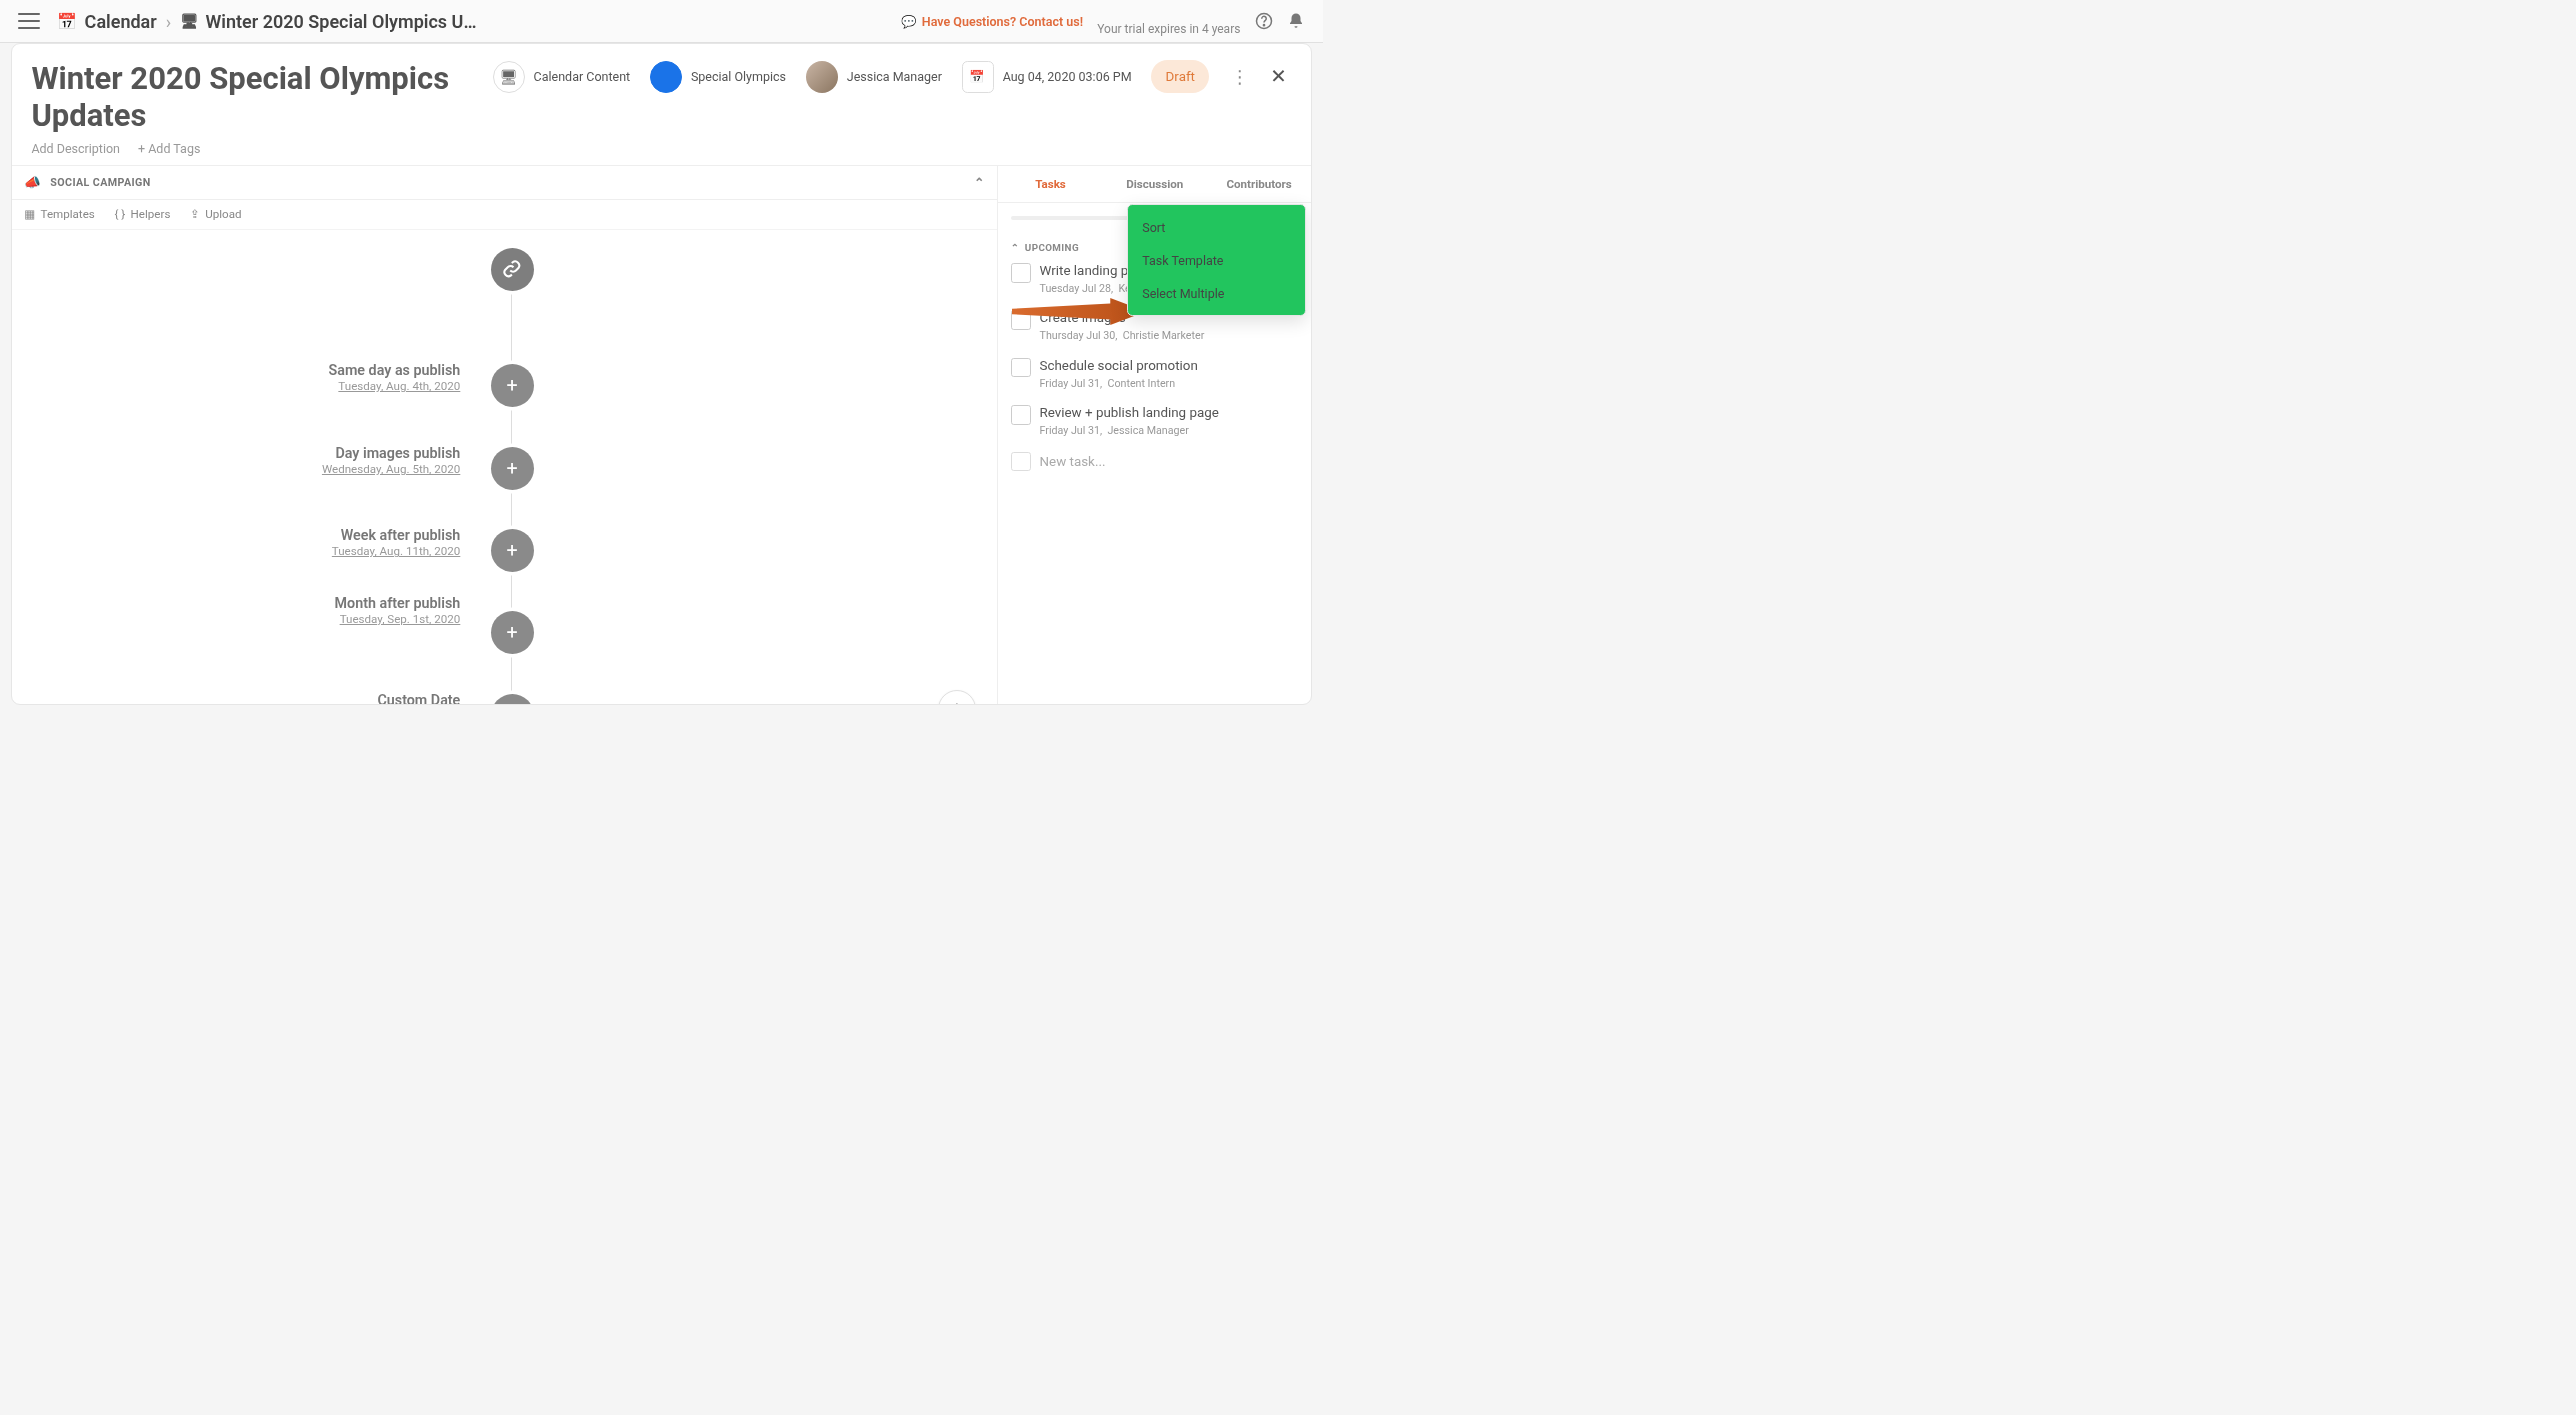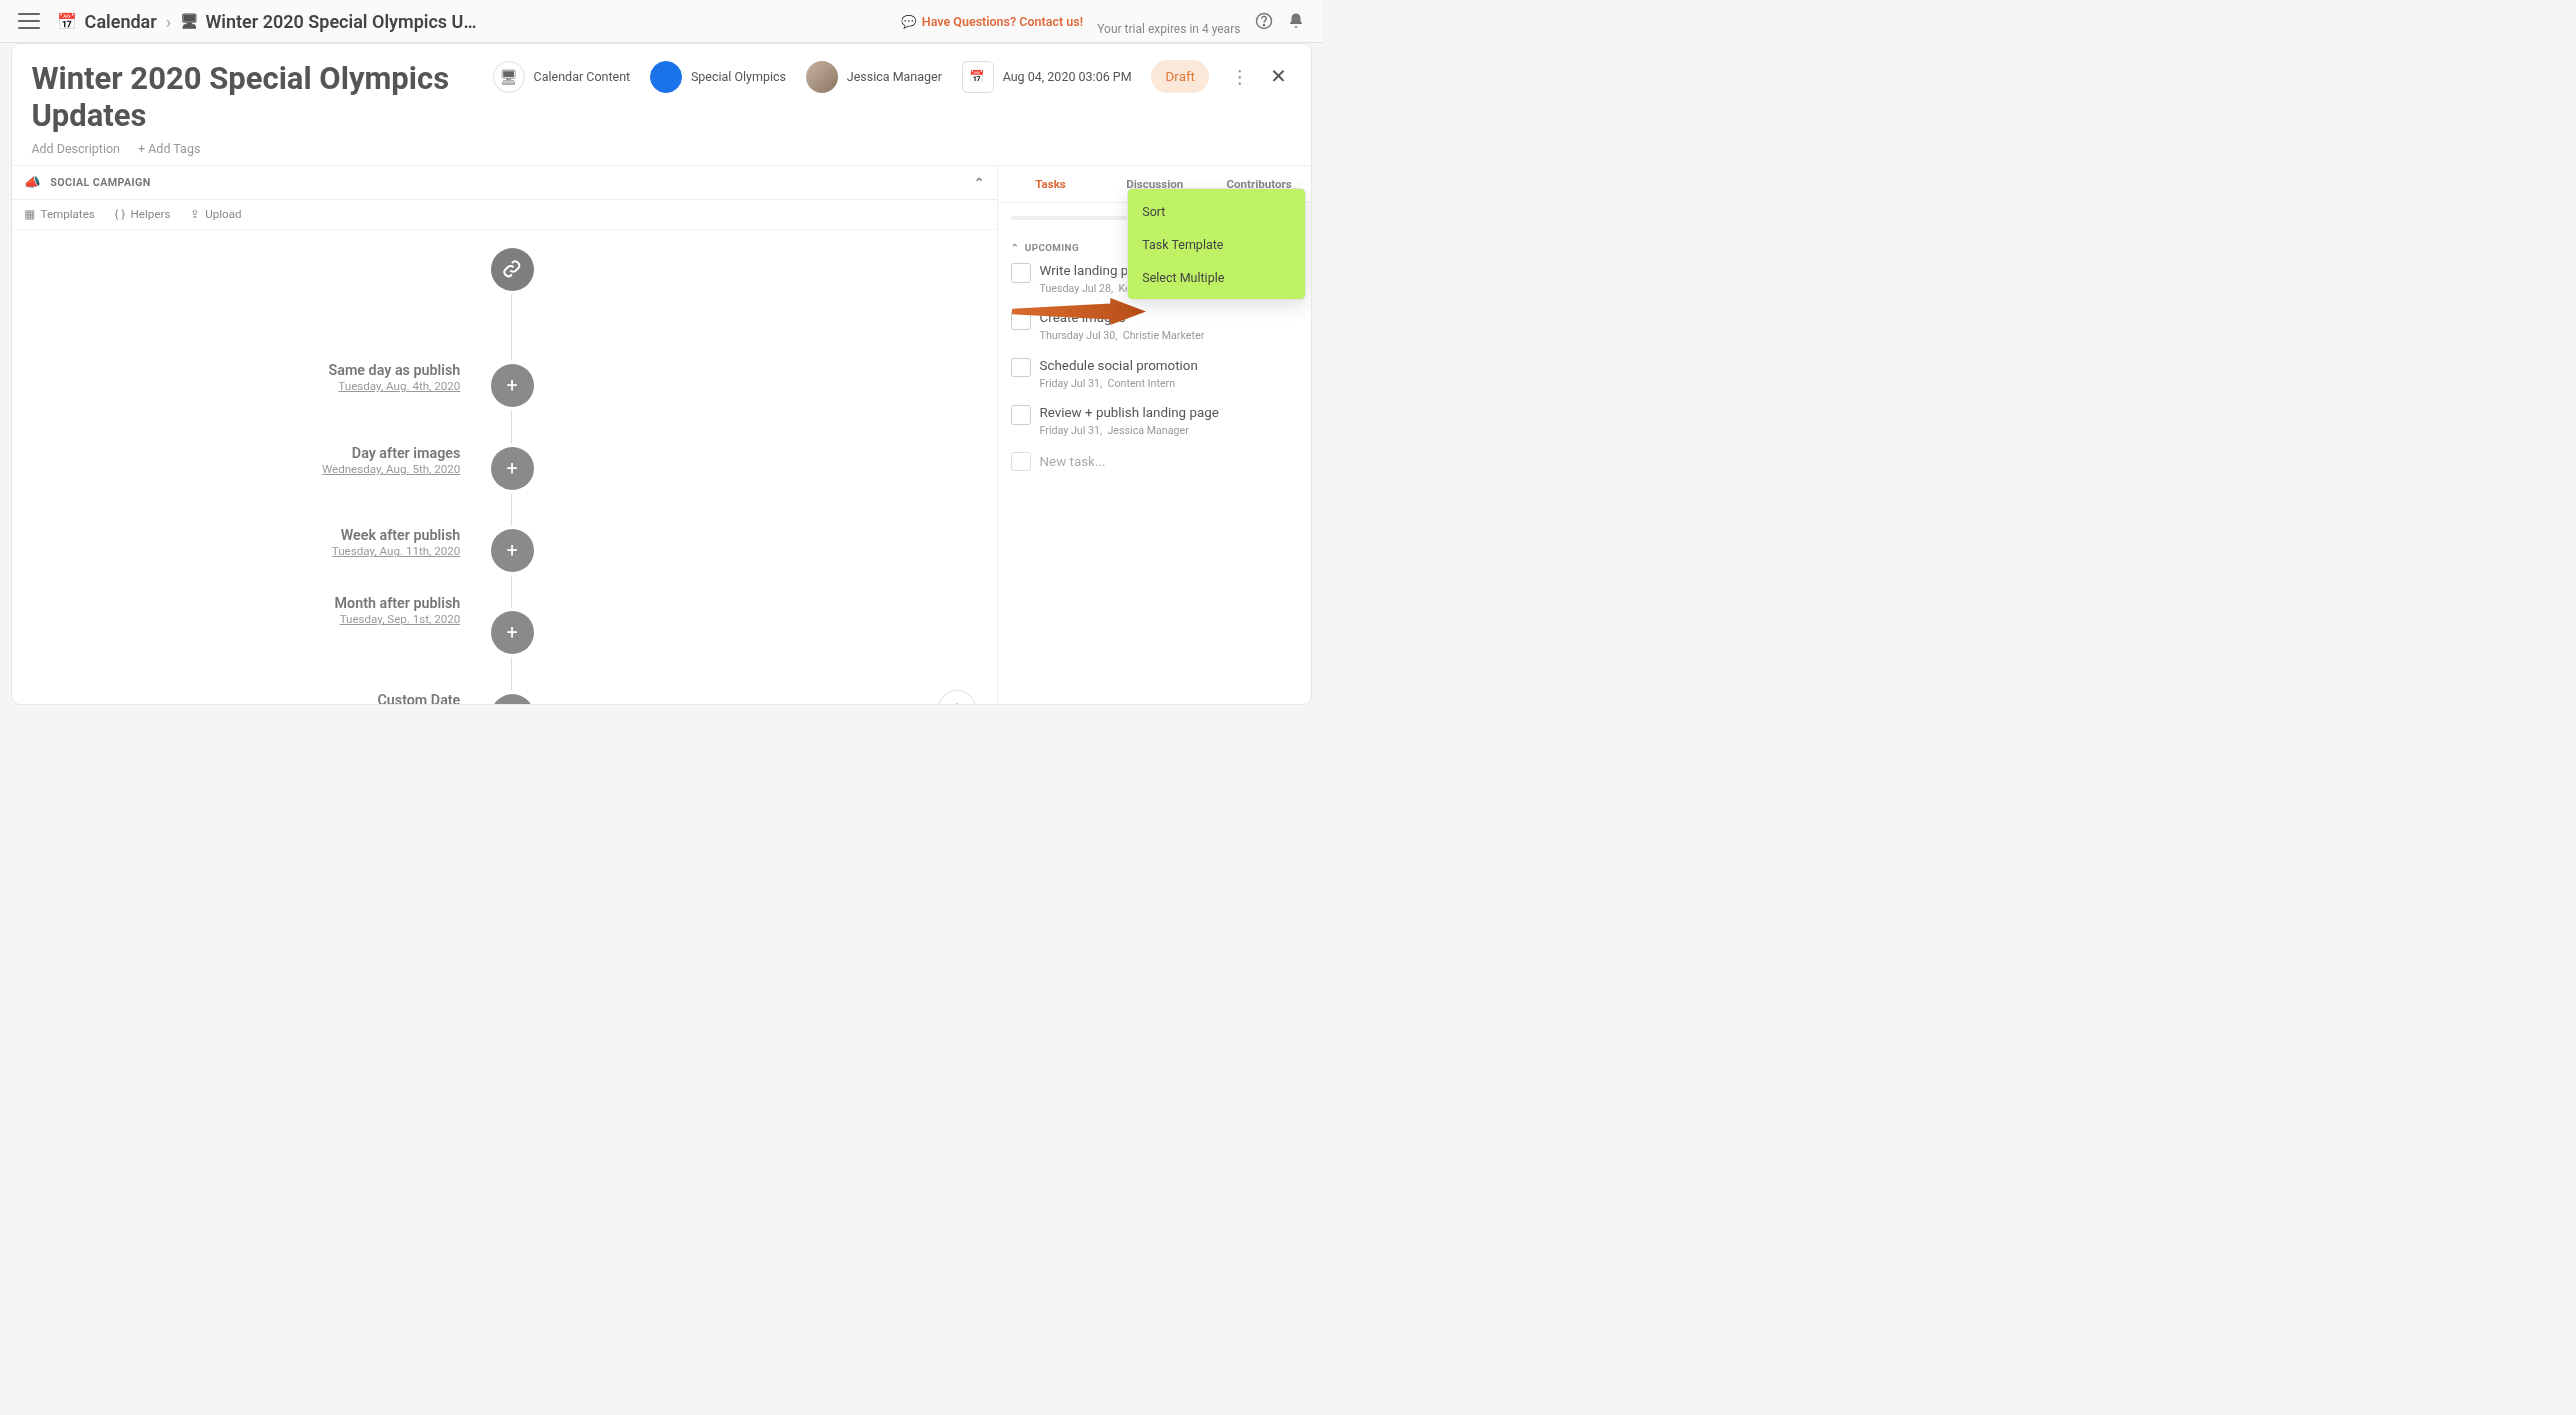--- a/index.html
+++ b/index.html
@@ -79,21 +79,21 @@
 .sb-section { padding: 9px 12.5px; }
 .sb-section-h { display: flex; align-items: center; gap: 5.4px; font-size: 9.8px; font-weight: 700; color: #888; letter-spacing: 0.4px; margin-bottom: 9px; }
 .task { display: flex; gap: 9px; margin-bottom: 14.3px; align-items: flex-start; }
 .task .cb { width: 19.7px; height: 19.7px; border: 1.8px solid #ccc; border-radius: 2.7px; flex-shrink: 0; cursor: pointer; margin-top: 0.9px; }
 .task .tt { font-size: 13.4px; color: #555; line-height: 1.3; }
 .task .tm { font-size: 10.7px; color: #999; margin-top: 2.7px; }
 .new-task { display: flex; gap: 9px; align-items: center; color: #aaa; font-size: 13.4px; margin-top: 3.6px;}
 .new-task .cb { width: 19.7px; height: 19.7px; border: 1.8px solid #ddd; border-radius: 2.7px; }
 
 
-.dropdown { position: absolute; top: 22px; right: 5.4px; width: 179px; background: #bef264; border: 0.9px solid #e5e5e5; border-radius: 5.4px; box-shadow: 0 5.4px 18px rgba(0,0,0,0.12); z-index: 100; padding: 5.4px 0; }
+.dropdown { position: absolute; top: 38px; right: 5.4px; width: 179px; background: #22c55e; border: 0.9px solid #e5e5e5; border-radius: 5.4px; box-shadow: 0 5.4px 18px rgba(0,0,0,0.12); z-index: 100; padding: 5.4px 0; }
 .dropdown .mi { padding: 9px 14.3px; font-size: 12.5px; color: #444; cursor: pointer; }
 
 
 .arrow-anno { position: absolute; z-index: 99; pointer-events: none; }
 .arrow-anno svg { display: block; }
 
 </style>
 </head>
 <body>
 
@@ -197,21 +197,21 @@
             </svg>
         </div>
 
         <div class="tl-label" style="top:132px">
           <div class="h">Same day as publish</div>
           <div class="d">Tuesday, Aug. 4th, 2020</div>
         </div>
         <div class="tl-node" style="top:134px">+</div>
 
         <div class="tl-label" style="top:215px">
-          <div class="h">Day after images</div>
+          <div class="h">Day images publish</div>
           <div class="d">Wednesday, Aug. 5th, 2020</div>
         </div>
         <div class="tl-node" style="top:217px">+</div>
 
         <div class="tl-label" style="top:297px">
           <div class="h">Week after publish</div>
           <div class="d">Tuesday, Aug. 11th, 2020</div>
         </div>
         <div class="tl-node" style="top:299px">+</div>
 

